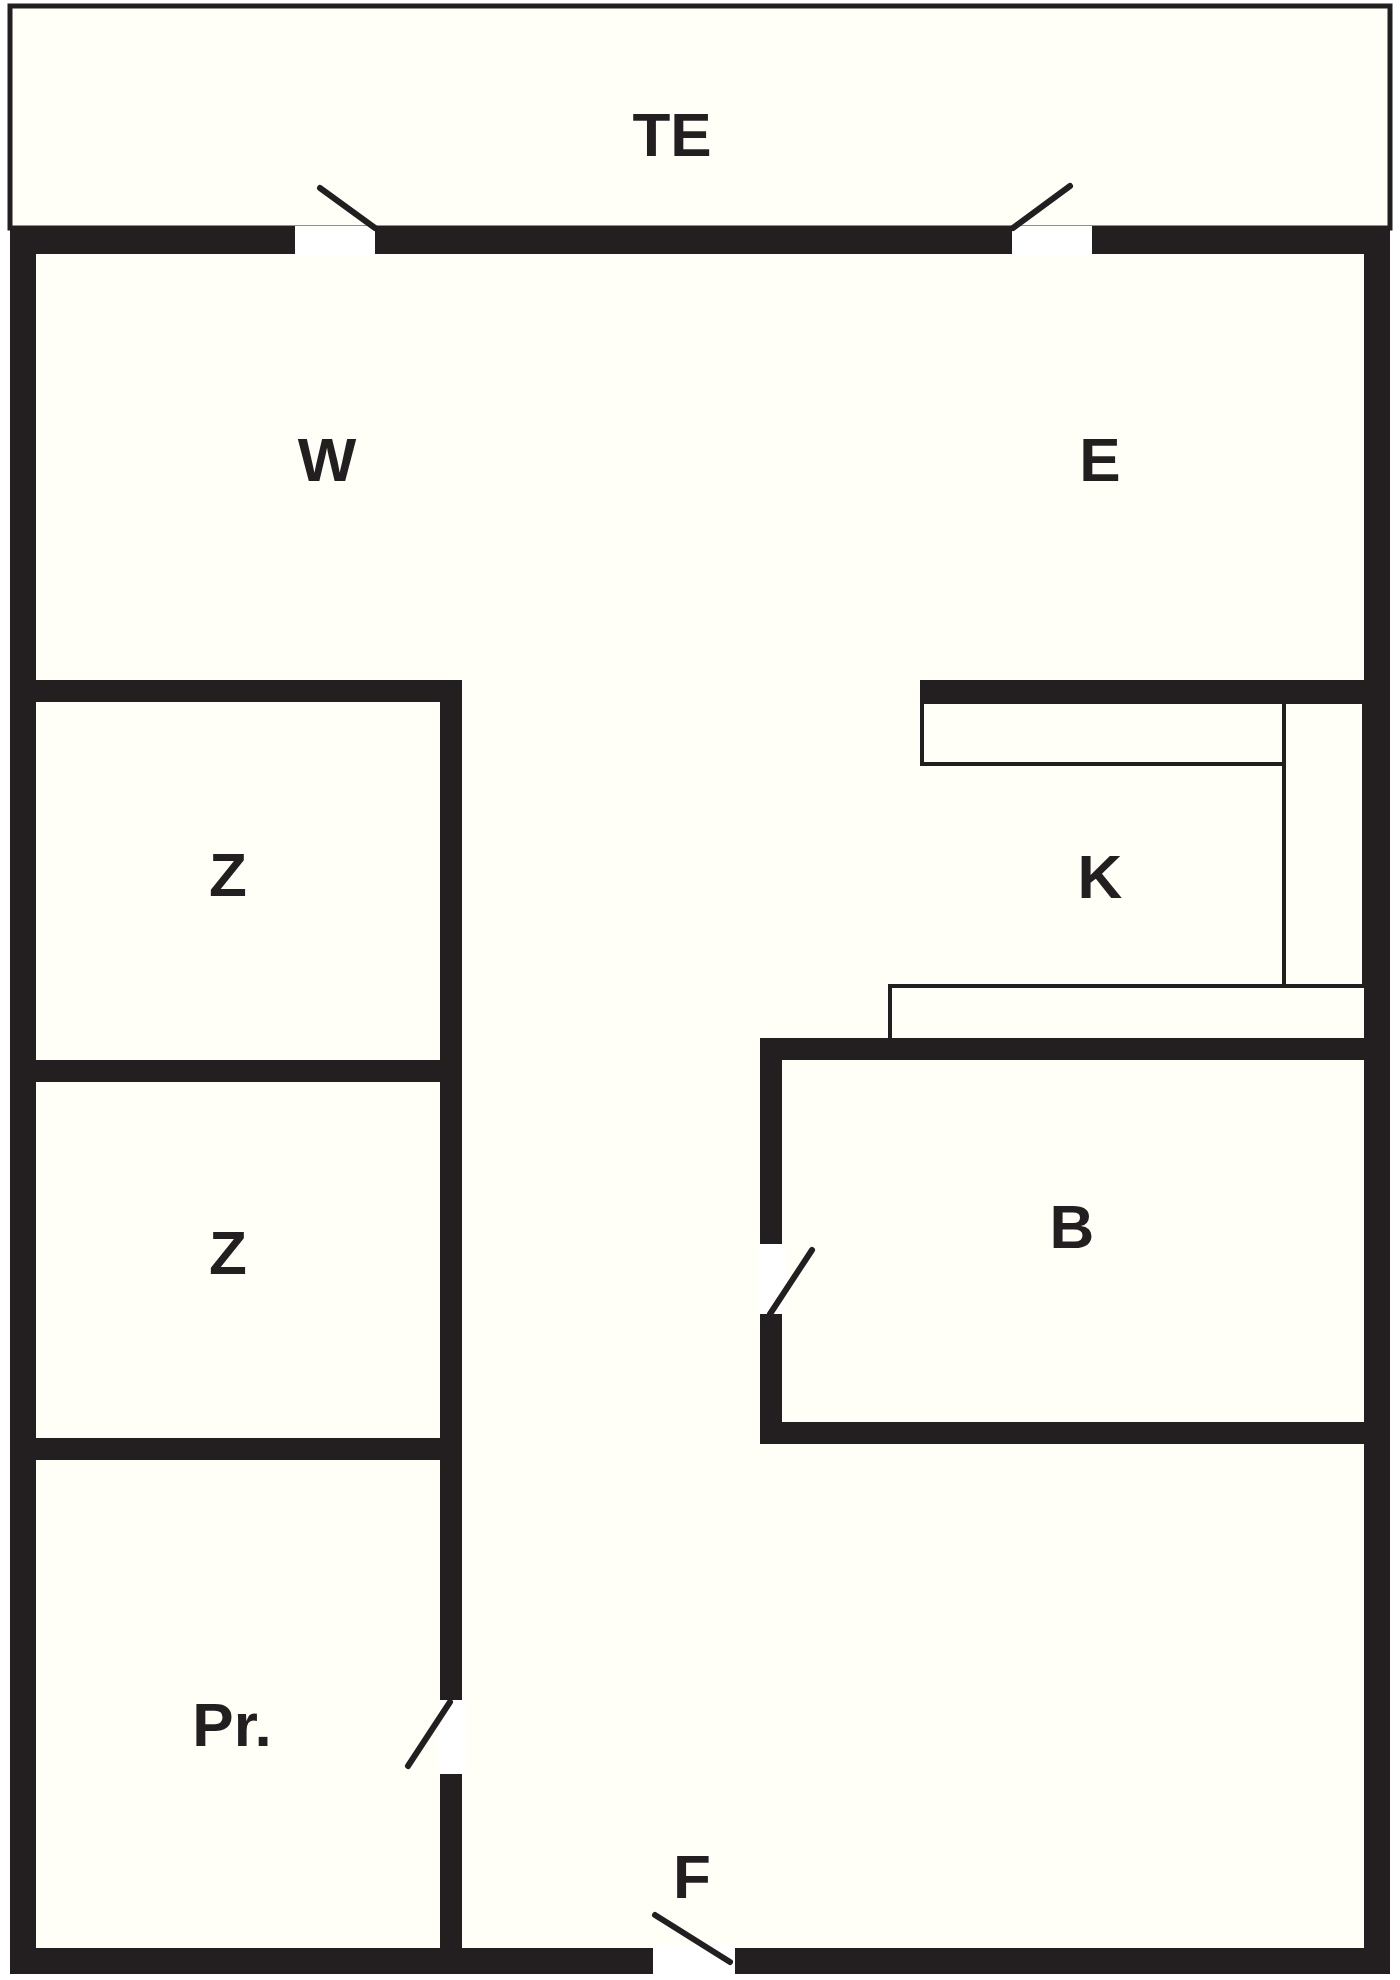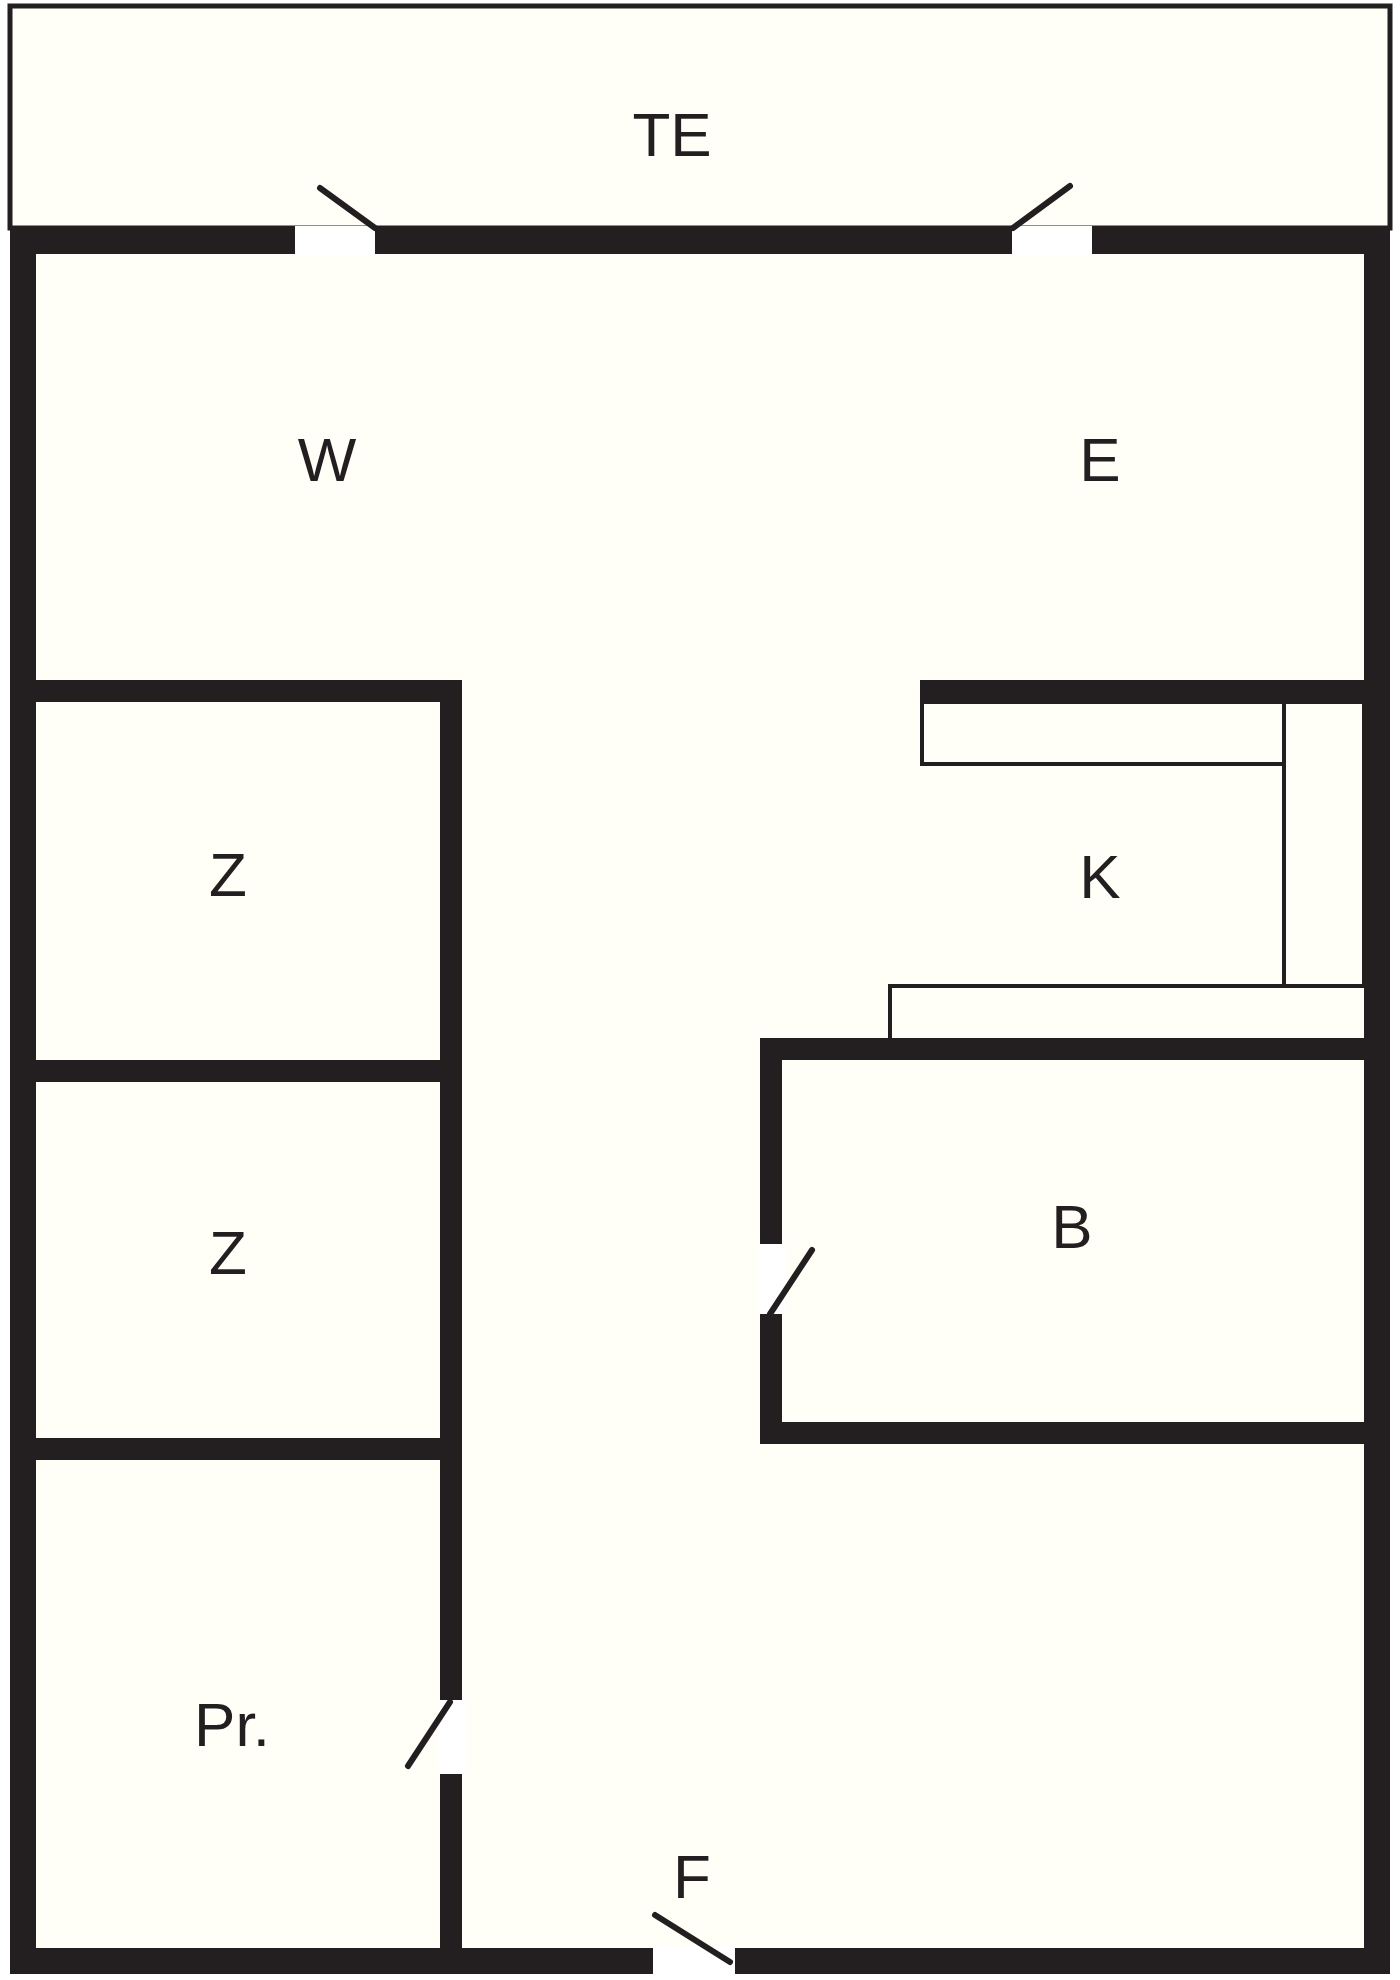--- a/index.html
+++ b/index.html
@@ -10,20 +10,21 @@
   }
   body {
     font-family: "Liberation Sans", sans-serif;
   }
   #plan-root {
     position: relative;
     width: 1400px;
     height: 1980px;
     background: #fffff7;
     overflow: hidden;
+    font-weight: bold;
   }
   #plan-svg {
     display: block;
     width: 1400px;
     height: 1980px;
   }
   .room-label {
     font-family: "Liberation Sans", sans-serif;
     fill: #231f20;
     font-size: 62px;

